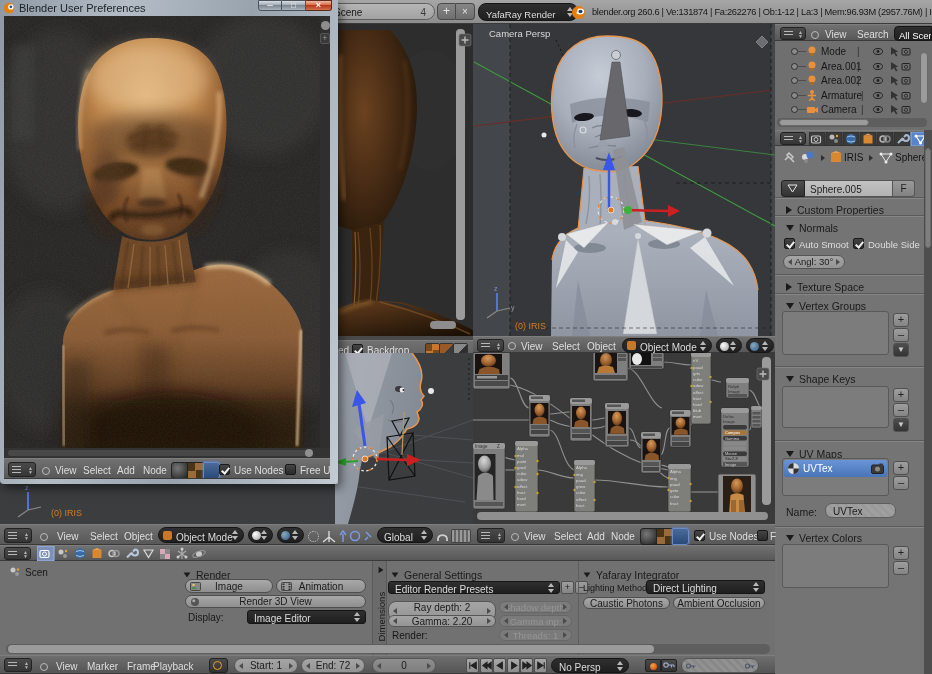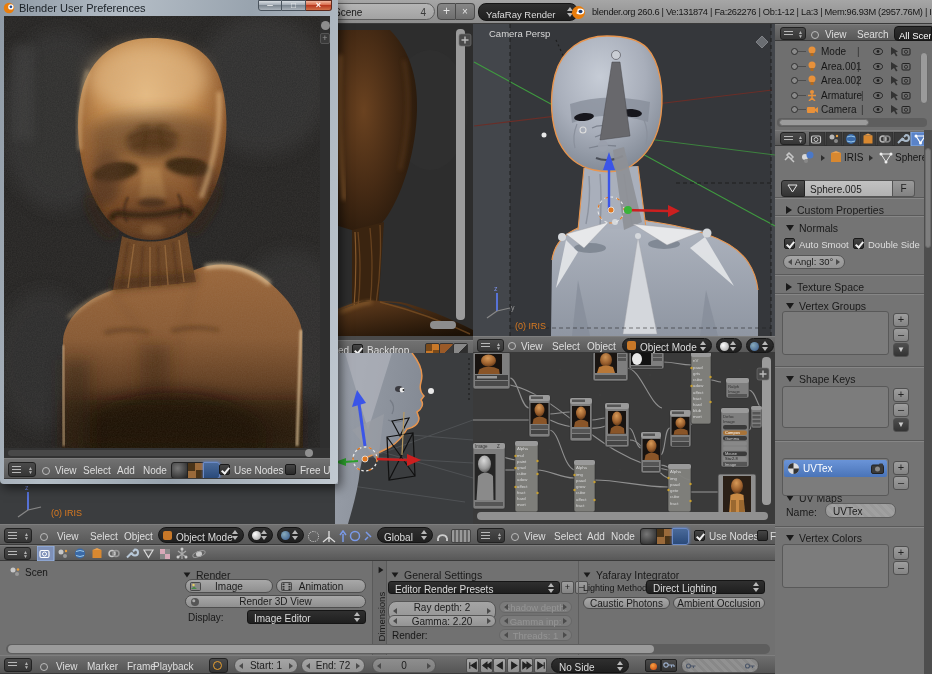--- a/index.html
+++ b/index.html
@@ -387,21 +387,21 @@
   <span class="sbtn" style="left:118px;top:183px;">+</span>
   <span class="sbtn" style="left:118px;top:198px;">–</span>
   <span class="sbtn dk" style="left:118px;top:213px;font-size:8px;">▼</span>
   <div class="sep" style="top:236px;"></div>
   <div class="abs" style="left:11px;top:239px;"><span class="parr open"></span><span class="ptitle">Shape Keys</span></div>
   <div class="lbox abs" style="left:7px;top:256px;width:107px;height:42px;"></div>
   <span class="sbtn" style="left:118px;top:258px;">+</span>
   <span class="sbtn" style="left:118px;top:273px;">–</span>
   <span class="sbtn dk" style="left:118px;top:288px;font-size:8px;">▼</span>
   <div class="sep" style="top:310px;"></div>
-  <div class="abs" style="left:11px;top:314px;margin-top:44px;"><span class="parr open"></span><span class="ptitle">UV Maps</span></div>
+  <div class="abs" style="left:11px;top:314px;"><span class="parr open"></span><span class="ptitle">UV Maps</span></div>
   <div class="lbox abs" style="left:7px;top:328px;width:107px;height:38px;">
     <div class="abs" style="left:1px;top:1px;width:103px;height:17px;background:linear-gradient(#6a94d8,#4a74b8);border-radius:2px;">
       <svg class="abs" style="left:3px;top:2px;" width="13" height="13">
             <circle cx="6.5" cy="6.5" r="5.5" fill="#ddd"></circle>
             <path d="M6.5 1 A5.5 5.5 0 0 1 6.5 12 Z M1 6.5 A 5.5 5.5 0 0 1 12 6.5" fill="#333" fill-rule="evenodd"></path>
           </svg>
       <span class="abs" style="left:19px;top:3px;font-size:10px;color:#fff;">UVTex</span>
       <svg class="abs" style="right:3px;top:3px;" width="13" height="11">
             <rect x="0.5" y="2" width="12" height="8.5" rx="1.5" fill="#3a3a3a" stroke="#222"></rect>
             <circle cx="6.5" cy="6" r="2.5" fill="#888"></circle>
@@ -982,21 +982,21 @@
         </span>
         <span class="abs" style="left:533.5px;top:2px;width:13px;height:15px;background:linear-gradient(#a8a8a8,#8e8e8e);border:1px solid #4e4e4e;border-radius:2px;box-sizing:border-box;">
           <svg width="12" height="13" viewBox="0 0 13 13" style="position:absolute;left:0;top:0">
             <g fill="#222" stroke="#222" stroke-width="1.2">
               <path d="M10 3 v7 M3 3 L8.5 6.5 L3 10 Z"></path>
             </g>
           </svg>
         </span>
       </div>
   <div class="dd abs" style="left:551px;top:2px;width:78px;height:15px;">
-        <span class="abs" style="left:7px;top:2.5px;">No Side</span>
+        <span class="abs" style="left:7px;top:2.5px;">No Persp</span>
         <span class="ddarr"></span>
       </div>
   <span class="abs" style="left:645px;top:3px;width:16px;height:13px;background:linear-gradient(#4a4a4a,#333);border:1px solid #222;border-radius:2px 0 0 2px;box-sizing:border-box;">
         <span class="abs" style="left:3.5px;top:2.5px;width:7px;height:7px;background:radial-gradient(circle at 40% 35%,#f8a040,#c04010);border-radius:50%;"></span>
       </span>
   <span class="abs" style="left:661px;top:3px;width:16px;height:13px;background:linear-gradient(#4a4a4a,#333);border:1px solid #222;border-radius:0 2px 2px 0;box-sizing:border-box;">
         <svg width="14" height="11" style="position:absolute;left:0;top:0">
           <circle cx="4" cy="5" r="2.2" fill="none" stroke="#9aacc8" stroke-width="1.2"></circle>
           <path d="M6 5 h6 M9.5 5 v2.5 M12 5 v2" stroke="#9aacc8" stroke-width="1.2" fill="none"></path>
         </svg>

